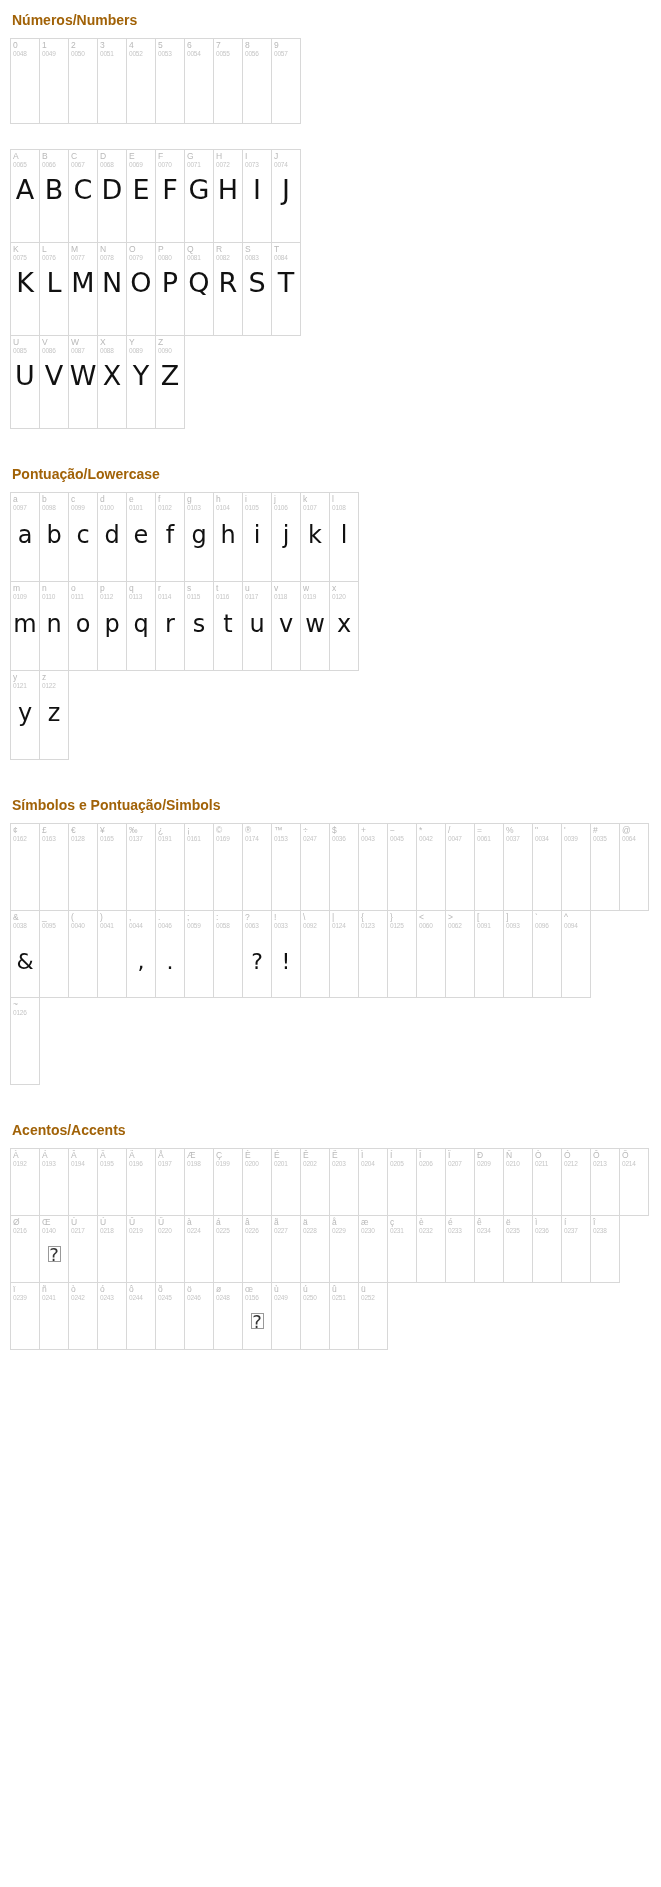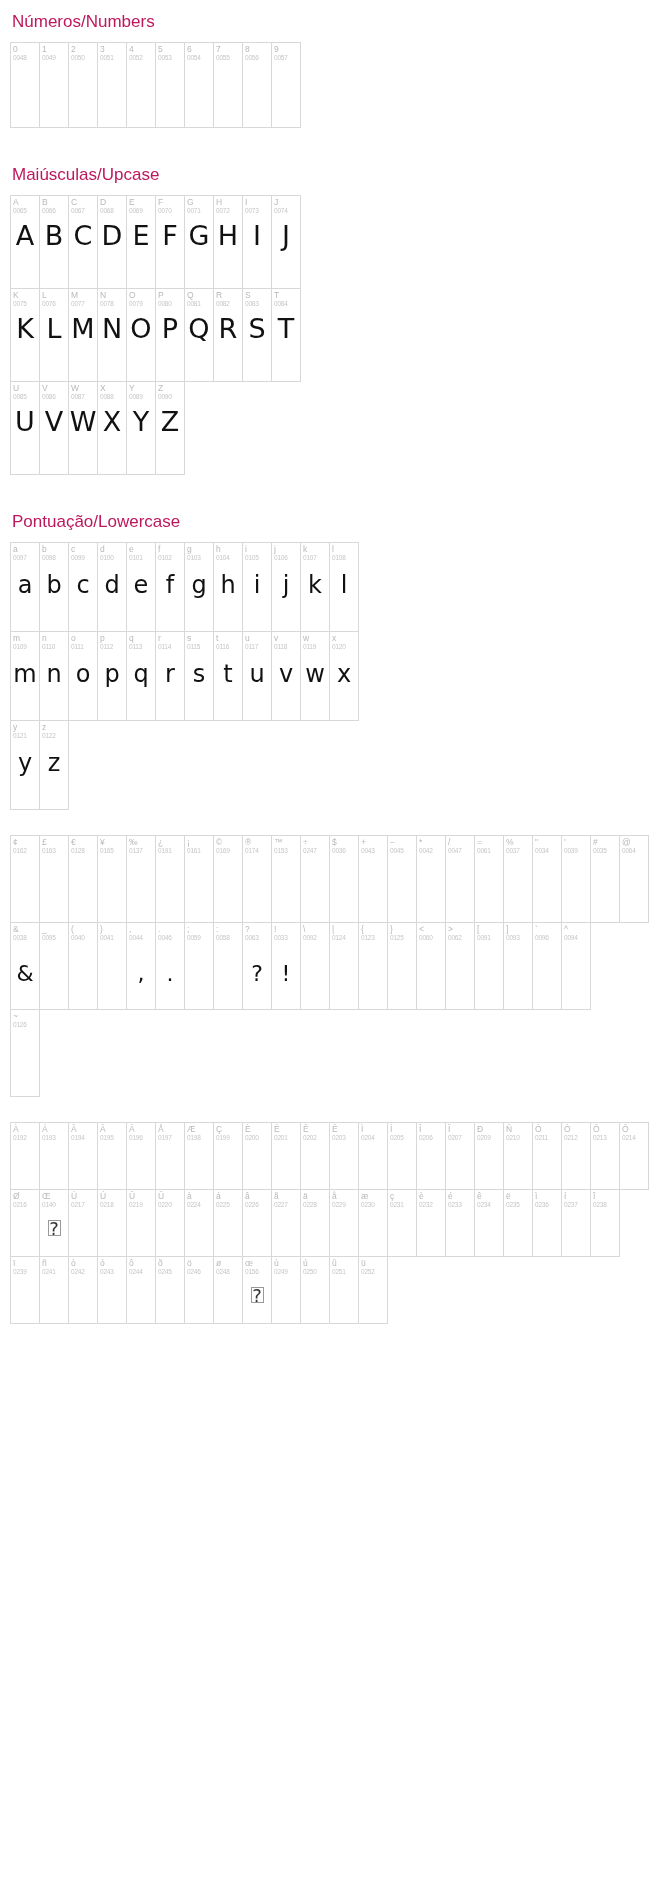--- a/index.html
+++ b/index.html
@@ -10,24 +10,24 @@
   }
   body {
     width: 661px;
     min-height: 1887px;
     position: relative;
   }
   .page { padding: 0 0 0 0; }
 
   .section { margin: 0 0 0 0; }
   .section-title {
-    font-size: 17px;
-    color: #be185d;
+    font-size: 14px;
+    color: #a16207;
     padding: 12px 0 10px 12px;
-    font-weight: normal;
+    font-weight: bold;
   }
   .rows { padding-left: 10px; }
   .row {
     display: flex;
     flex-wrap: nowrap;
     border-left: 1px solid #d8d8d8;
     border-top: 1px solid #d8d8d8;
     border-bottom: 1px solid #d8d8d8;
     width: fit-content;
     margin-bottom: -1px;
@@ -136,21 +136,20 @@
             </div>
             <div class="cell">
               <div class="hdr">9</div>
               <div class="code">0057</div>
             </div>
           </div>
         </div>
       </div>
       <div class="spacer-md"></div>
       <div class="section">
-        <div class="section-title">Maiúsculas/Upcase</div>
         <div class="rows">
           <div class="row uc">
             <div class="cell">
               <div class="hdr">A</div>
               <div class="code">0065</div>
               <div class="glyph">A</div>
             </div>
             <div class="cell">
               <div class="hdr">B</div>
               <div class="code">0066</div>
@@ -420,20 +419,21 @@
             <div class="cell">
               <div class="hdr">z</div>
               <div class="code">0122</div>
               <div class="glyph">z</div>
             </div>
           </div>
         </div>
       </div>
       <div class="spacer-md"></div>
       <div class="section">
+        <div class="section-title">Símbolos e Pontuação/Simbols</div>
         <div class="rows">
           <div class="row sym">
             <div class="cell">
               <div class="hdr">¢</div>
               <div class="code">0162</div>
             </div>
             <div class="cell">
               <div class="hdr">£</div>
               <div class="code">0163</div>
             </div>
@@ -608,20 +608,21 @@
           <div class="row sym">
             <div class="cell">
               <div class="hdr">~</div>
               <div class="code">0126</div>
             </div>
           </div>
         </div>
       </div>
       <div class="spacer-md"></div>
       <div class="section">
+        <div class="section-title">Acentos/Accents</div>
         <div class="rows">
           <div class="row acc">
             <div class="cell">
               <div class="hdr">À</div>
               <div class="code">0192</div>
             </div>
             <div class="cell">
               <div class="hdr">Á</div>
               <div class="code">0193</div>
             </div>

